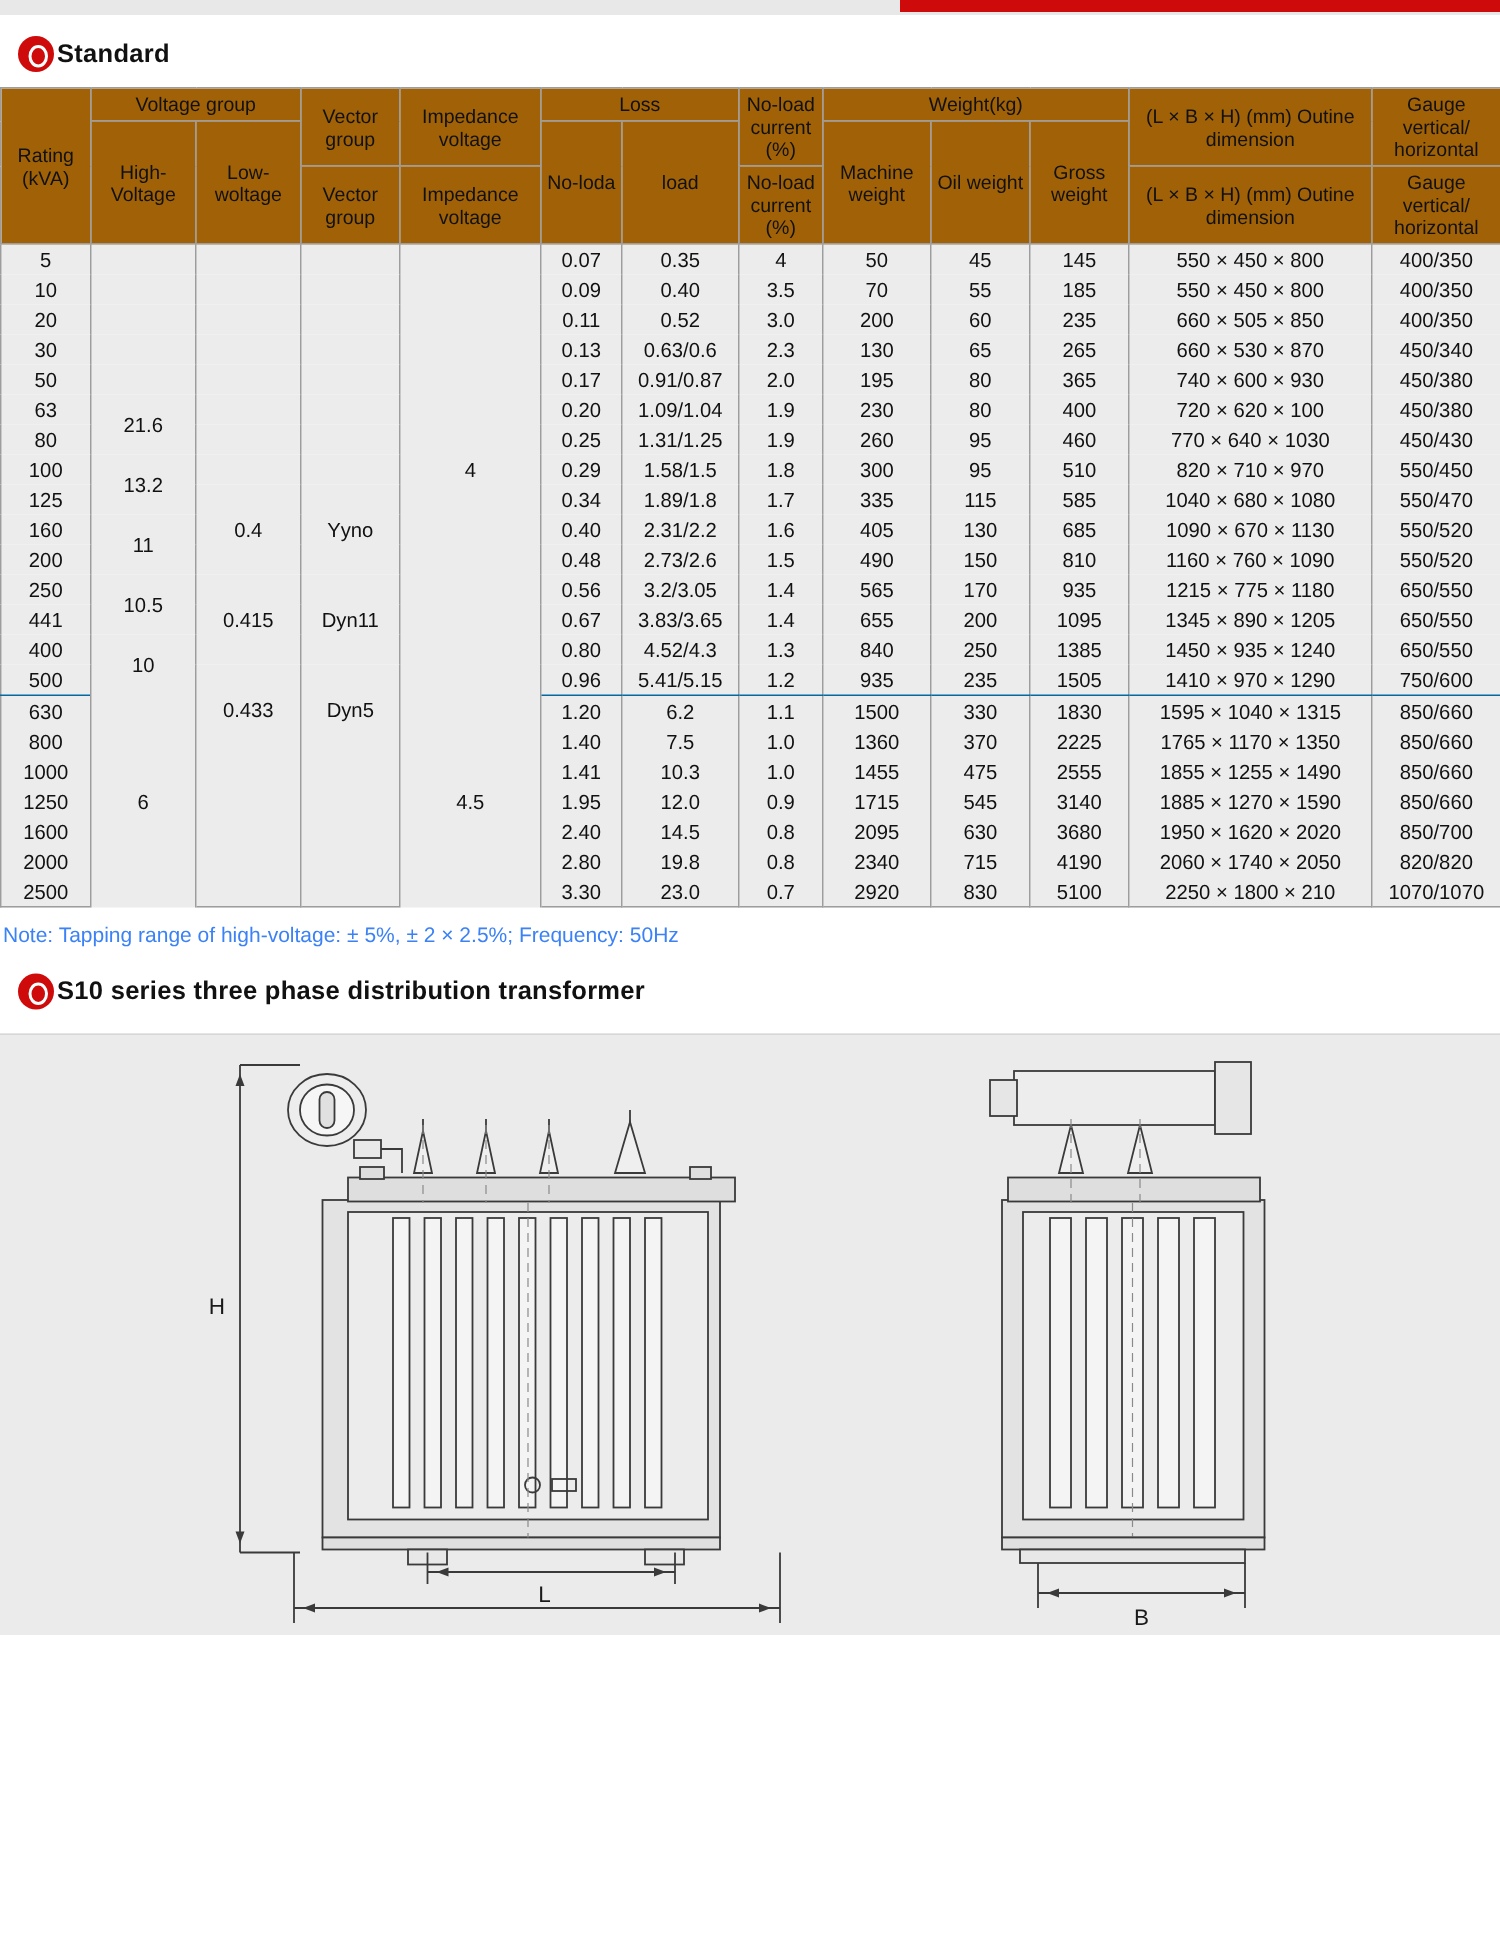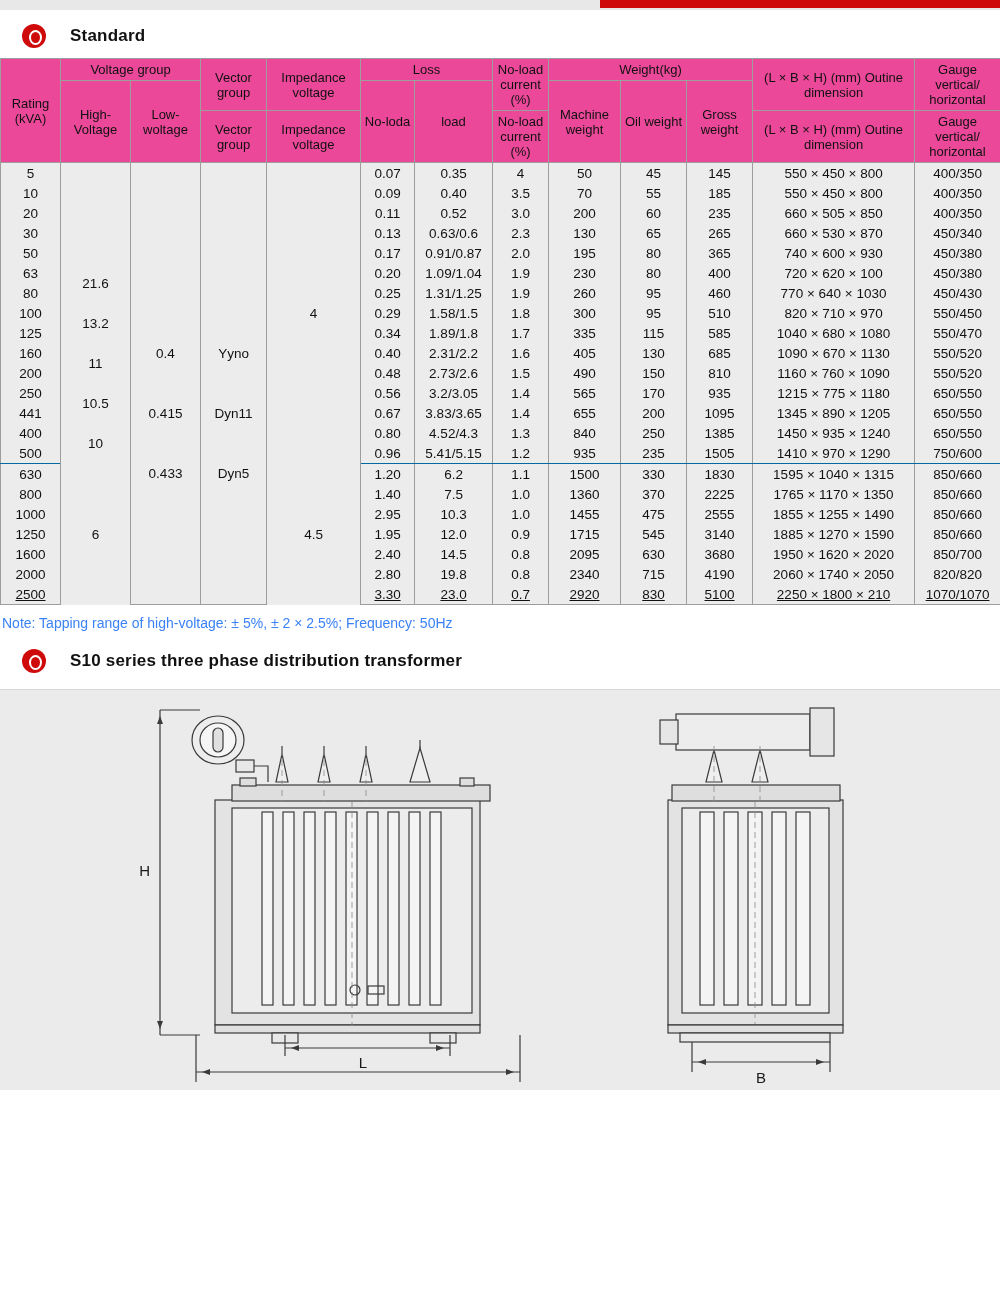--- a/index.html
+++ b/index.html
@@ -11,22 +11,22 @@
     -webkit-font-smoothing:antialiased;
   }
   .page{position:relative;width:1000px;min-height:1292px;}
 
   
   .topbar{height:10px;width:100%;background:#e8e8e8;}
   .topbar-red{position:absolute;left:600px;top:0;width:400px;height:8px;background:#cf0a0a;}
 
   
   .section-head{
-    display:flex;align-items:center;gap:24px;
-    padding:14px 0 10px 22px;
+    display:flex;align-items:center;gap:2px;
+    padding:14px 0 10px 12px;
   }
   .bullet{
     width:24px;height:24px;border-radius:50%;
     background:#cf0a0a;position:relative;flex:none;
   }
   .bullet:after{
     content:"";position:absolute;left:7px;top:6px;
     width:9px;height:11px;border:2px solid #ffffff;border-radius:50%;
   }
   .section-title{font-size:17px;font-weight:bold;color:#111;letter-spacing:.2px;}
@@ -38,40 +38,40 @@
 
   
   table.spec{
     border-collapse:collapse;
     width:1000px;
     font-size:13.5px;
     color:#111;
     table-layout:fixed;
   }
   table.spec th{
-    background:#ec4899;
+    background:#a16207;
     border:1px solid #9d9d9d;
     font-weight:normal;
     font-size:13px;
     padding:3px 2px;
     line-height:15px;
     text-align:center;
     vertical-align:middle;
   }
   table.spec td{
     border-left:1px solid #9d9d9d;
     border-right:1px solid #9d9d9d;
     padding:1.5px 3px;
     text-align:center;
     vertical-align:middle;
     line-height:17px;
     background:#ececec;
   }
   table.spec tbody tr:first-child td{border-top:1px solid #9d9d9d;}
-  table.spec tbody tr:last-child td{border-bottom:1px solid #9d9d9d;text-decoration:underline;}
+  table.spec tbody tr:last-child td{border-bottom:1px solid #9d9d9d;}
   td.bl{border-left:1px solid #9d9d9d;}
   td.seprow{border-bottom:1px solid #0369a1;}
 
   .note{
     font-size:14px;color:#3b82f6;padding:10px 0 4px 2px;
   }
 
   
   .fig-wrap{
     width:1000px;background:#ebebeb;
@@ -360,21 +360,21 @@
           <td class="">1360</td>
           <td class="">370</td>
           <td class="">2225</td>
           <td class="">1765 × 1170 × 1350</td>
           <td class="">850/660</td>
         </tr>
         <tr>
           <td class="">1000</td>
           <td class=""></td>
           <td class=""></td>
-          <td class="bl">2.95</td>
+          <td class="bl">1.41</td>
           <td class="">10.3</td>
           <td class="">1.0</td>
           <td class="">1455</td>
           <td class="">475</td>
           <td class="">2555</td>
           <td class="">1855 × 1255 × 1490</td>
           <td class="">850/660</td>
         </tr>
         <tr>
           <td class="">1250</td>

